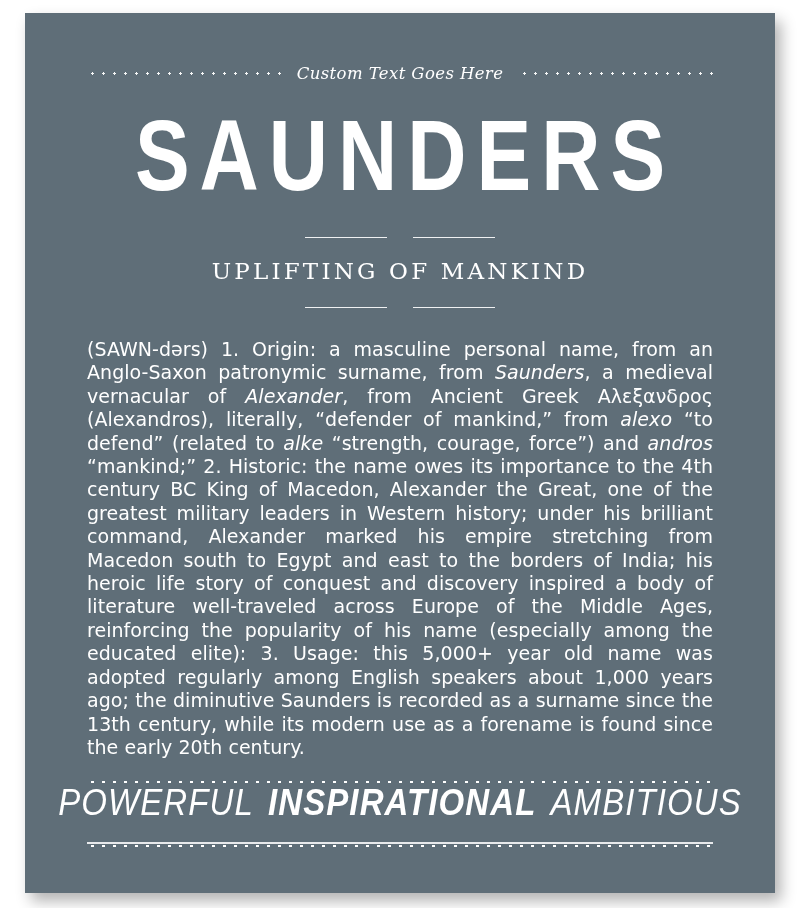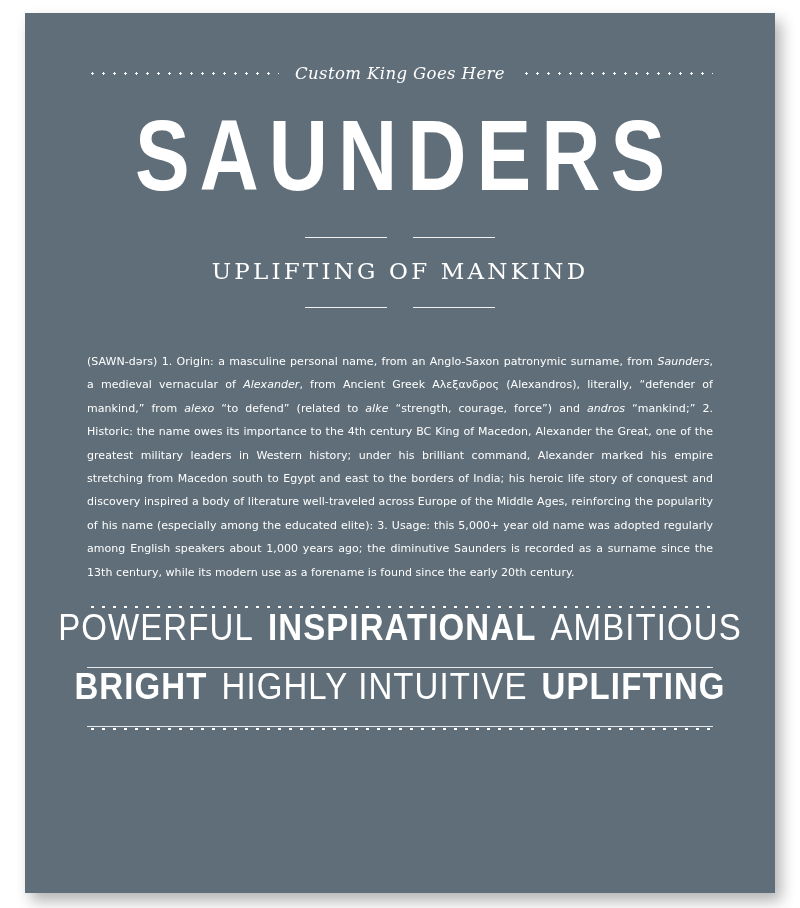--- a/index.html
+++ b/index.html
@@ -95,23 +95,23 @@
     font-family: "DejaVu Serif", serif;
     font-size: 23px;
     letter-spacing: 3.2px;
     margin-top: 16px;
     white-space: nowrap;
   }
   .rule-row.lower { margin-top: 18px; }
 
   
   .body-text {
-    margin-top: 38px;
+    margin-top: 26px;
     font-family: "DejaVu Sans", sans-serif;
-    font-size: 11px;
+    font-size: 19px;
     line-height: 23.4px;
     text-align: justify;
     text-justify: inter-word;
     color: #ffffff;
     letter-spacing: 0.05px;
   }
   .body-text i { font-style: italic; }
 
   
   .dots-full {
@@ -128,20 +128,21 @@
     margin-top: 0;
   }
   .trait-row {
     display: flex;
     align-items: baseline;
     justify-content: center;
     gap: 14px;
     height: 58px;
     white-space: nowrap;
     font-family: "Liberation Sans", sans-serif;
+    font-style: italic;
   }
   .trait {
     font-size: 33px;
     letter-spacing: 1.1px;
     transform: scaleY(1.1);
   }
   .trait.light { font-weight: normal; }
   .trait.bold  { font-weight: bold; }
   .row-rule {
     height: 1px;
@@ -151,21 +152,21 @@
   .sep-bottom { margin-top: 0; }
 </style>
 </head>
 <body>
 
 <div class="poster-wrap">
   <div class="poster">
 
     <div class="custom-row">
       <div class="dotline"></div>
-      <div class="custom-text">Custom King Goes Here</div>
+      <div class="custom-text">Custom Text Goes Here</div>
       <div class="dotline"></div>
     </div>
 
     <div class="name">SAUNDERS</div>
 
     <div class="rule-row">
       <div class="rule-seg"></div>
       <div class="rule-gap"></div>
       <div class="rule-seg"></div>
     </div>
@@ -182,24 +183,19 @@
 
     <div class="dots-full sep-top"></div>
 
     <div class="traits">
       <div class="trait-row">
           <span class="trait light">POWERFUL</span>
           <span class="trait bold">INSPIRATIONAL</span>
           <span class="trait light">AMBITIOUS</span>
         </div>
       <div class="row-rule"></div>
-      <div class="trait-row">
-          <span class="trait bold">BRIGHT</span>
-          <span class="trait light">HIGHLY INTUITIVE</span>
-          <span class="trait bold">UPLIFTING</span>
-        </div>
       <div class="row-rule"></div>
     </div>
 
     <div class="dots-full sep-bottom"></div>
 
   </div>
 </div>
 
 </body></html>

